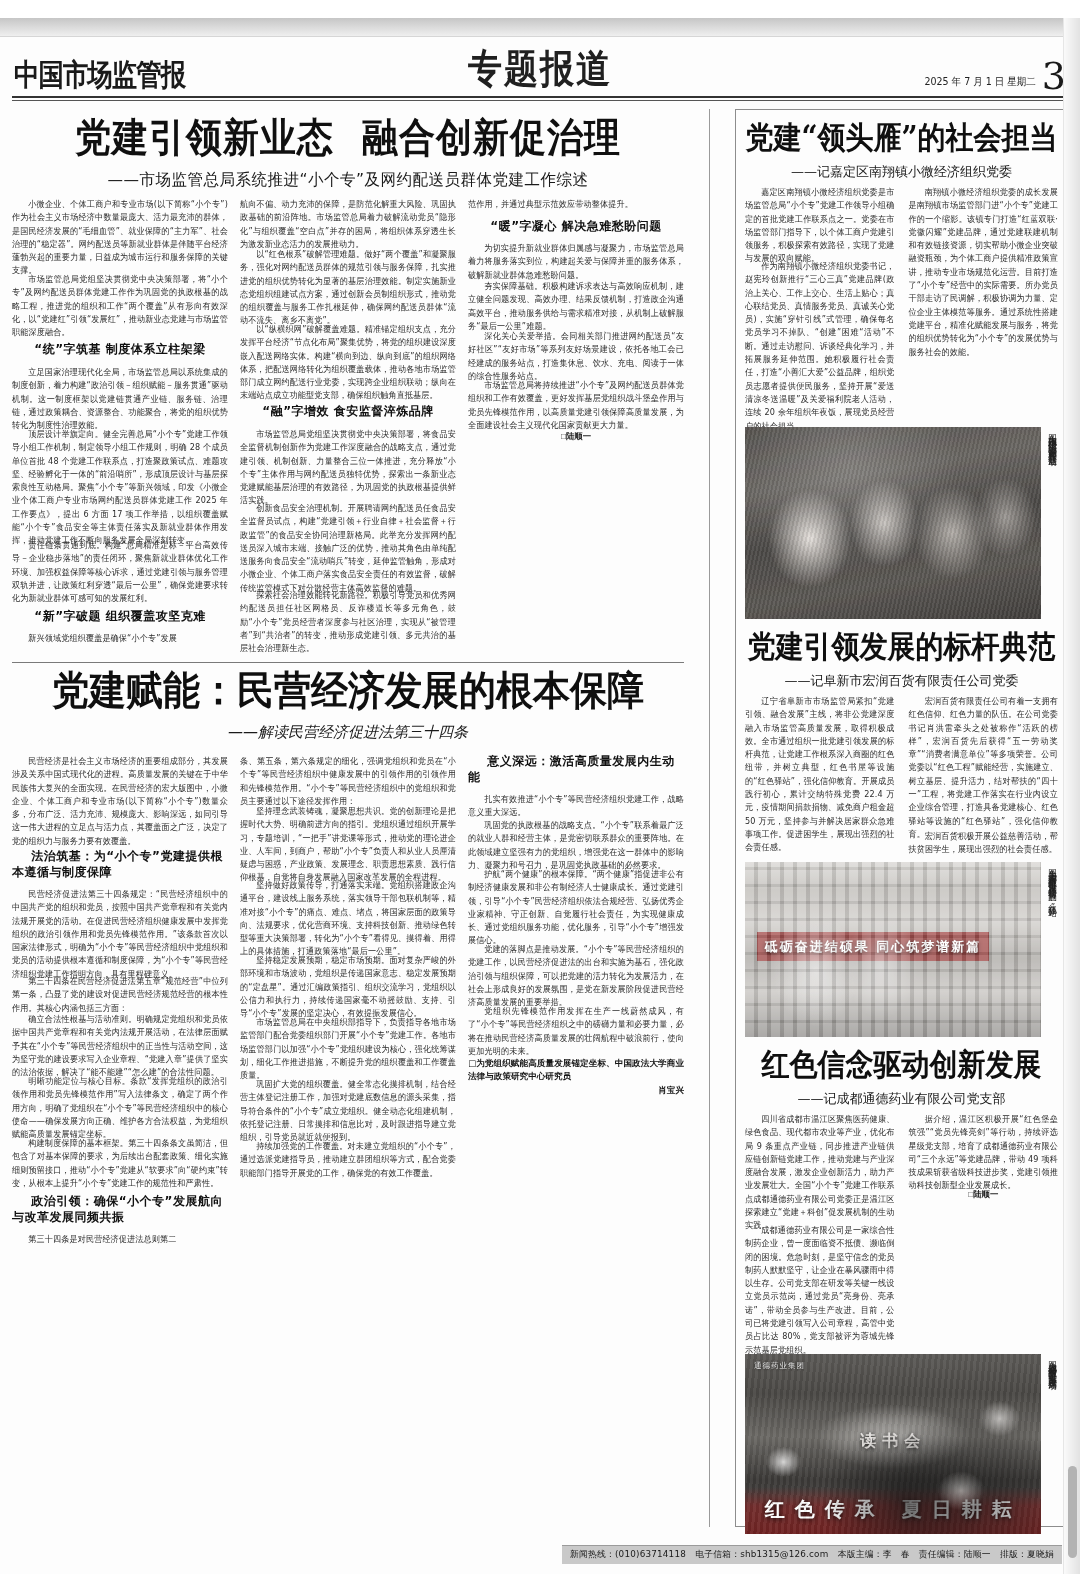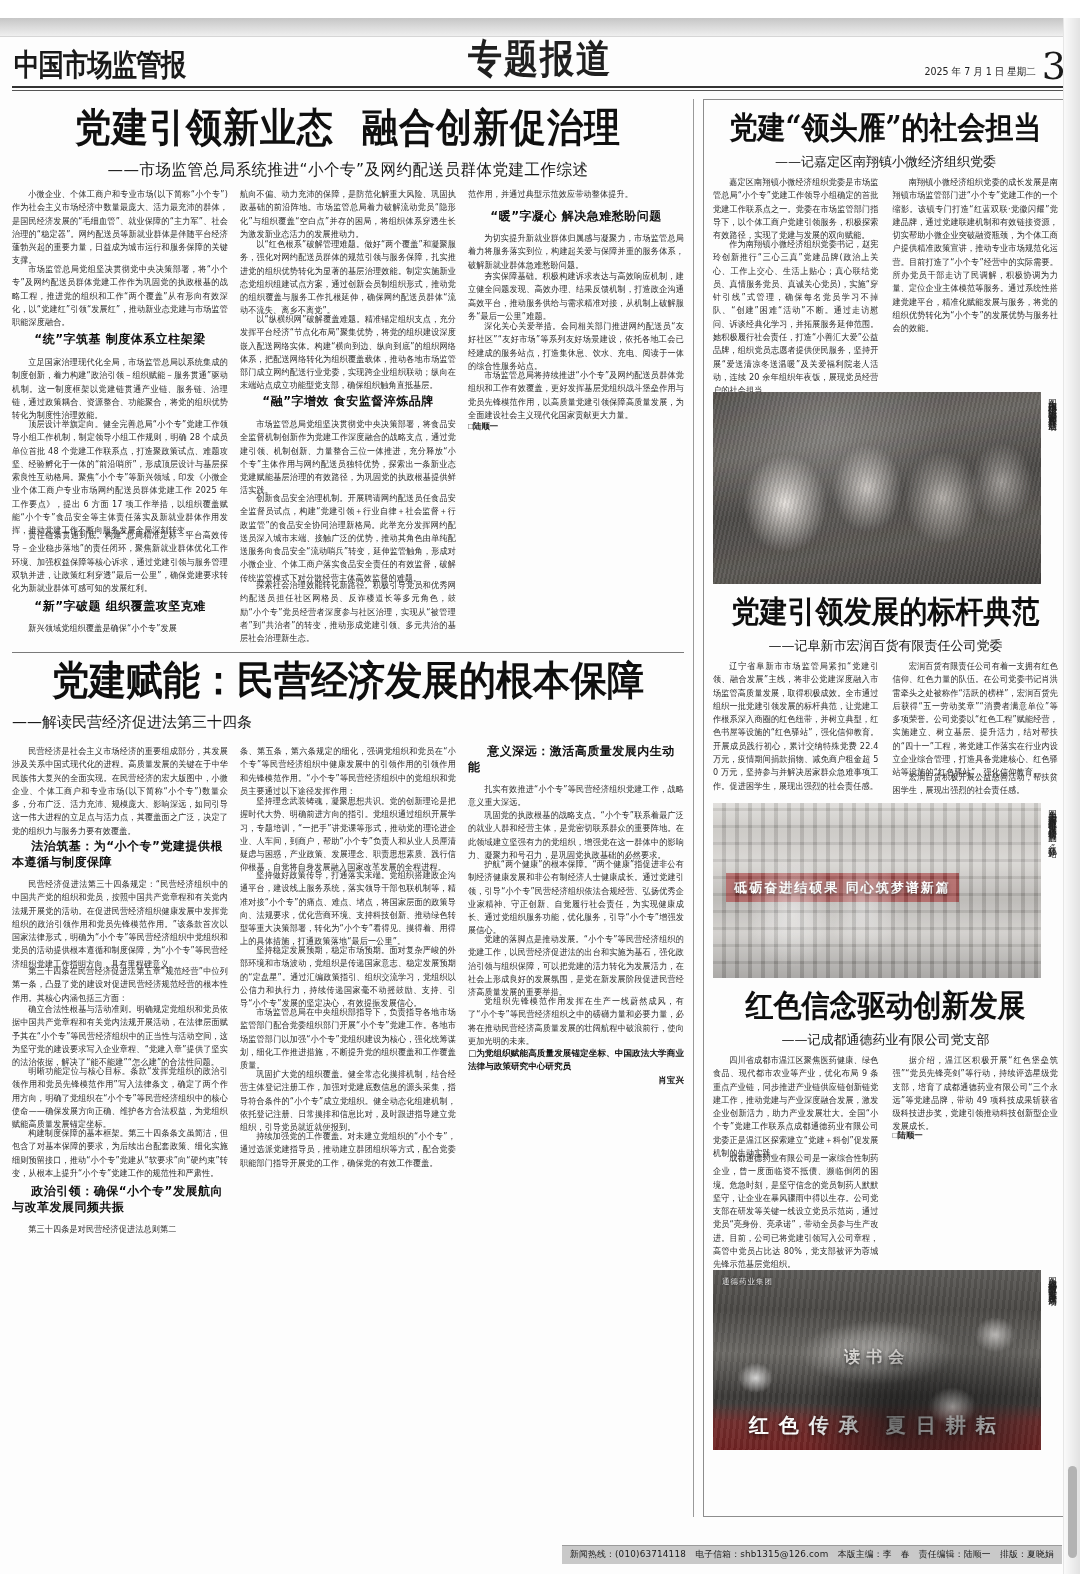--- a/index.html
+++ b/index.html
@@ -14,21 +14,21 @@
   .page{
     position:relative;
     width:1080px;height:1574px;
     box-sizing:border-box;
     padding:0;
     background:#fdfdfd;
   }
   
   .masthead{
     position:relative;
-    height:68px;
+    height:78px;
     display:flex;
     align-items:flex-end;
     padding:0 14px 2px 14px;
     box-sizing:border-box;
   }
   .paper-name{
     font-family:"DejaVu Sans","Liberation Sans",sans-serif;
     font-weight:bold;
     font-size:27px;
     letter-spacing:-1px;
@@ -79,21 +79,21 @@
   .rule-thin{
     height:1px;background:#555;margin:2px 12px 0 12px;
   }
 
   
   .body-grid{
     position:relative;
     display:flex;
     padding:8px 12px 0 12px;
     box-sizing:border-box;
-    gap:0;
+    gap:16px;
   }
   .left-zone{width:672px;flex:0 0 672px;position:relative;}
   .vdivide{
     width:1px;background:#9a9a9a;margin:0 9px;flex:0 0 1px;
     align-self:stretch;
   }
   .right-zone{flex:1;position:relative;}
 
   
   .headline-main{
@@ -124,25 +124,26 @@
     font-weight:bold;
     font-size:37px;
     letter-spacing:0;
     color:#0f0f0f;
     line-height:1.14;
     transform:scaleY(1.08);
     margin:6px 0 2px 0;
     white-space:nowrap;
   }
   .subhead-serif{
-    text-align:left;
+    text-align:center;
     font-family:"DejaVu Sans","Liberation Sans",sans-serif;
     font-size:15px;
     color:#1a1a1a;
     margin:12px 0 6px 0;
+    font-style:italic;
   }
   .headline-r{
     text-align:center;
     font-family:"DejaVu Serif","Liberation Serif",serif;
     font-weight:bold;
     font-size:28px;
     color:#0f0f0f;
     line-height:1.15;
     transform:scaleY(1.1);
     margin:4px 0 2px 0;
@@ -183,21 +184,21 @@
     text-align:center;
     margin:9px 0 7px 0;
     letter-spacing:0.5px;
     line-height:1.3;
   }
   .secthead.left{text-align:left;text-indent:1.6em;}
   .byline{
     font-family:Liberation Serif, serif;
     font-size:8.4px;
     font-weight:bold;
-    text-align:left;
+    text-align:center;
     color:#1d1d1d;
     margin-top:3px;
   }
   .author-block{
     font-family:"DejaVu Sans","Liberation Sans",sans-serif;
     font-size:8.6px;
     font-weight:bold;
     color:#161616;
     line-height:1.5;
     text-align:justify;

